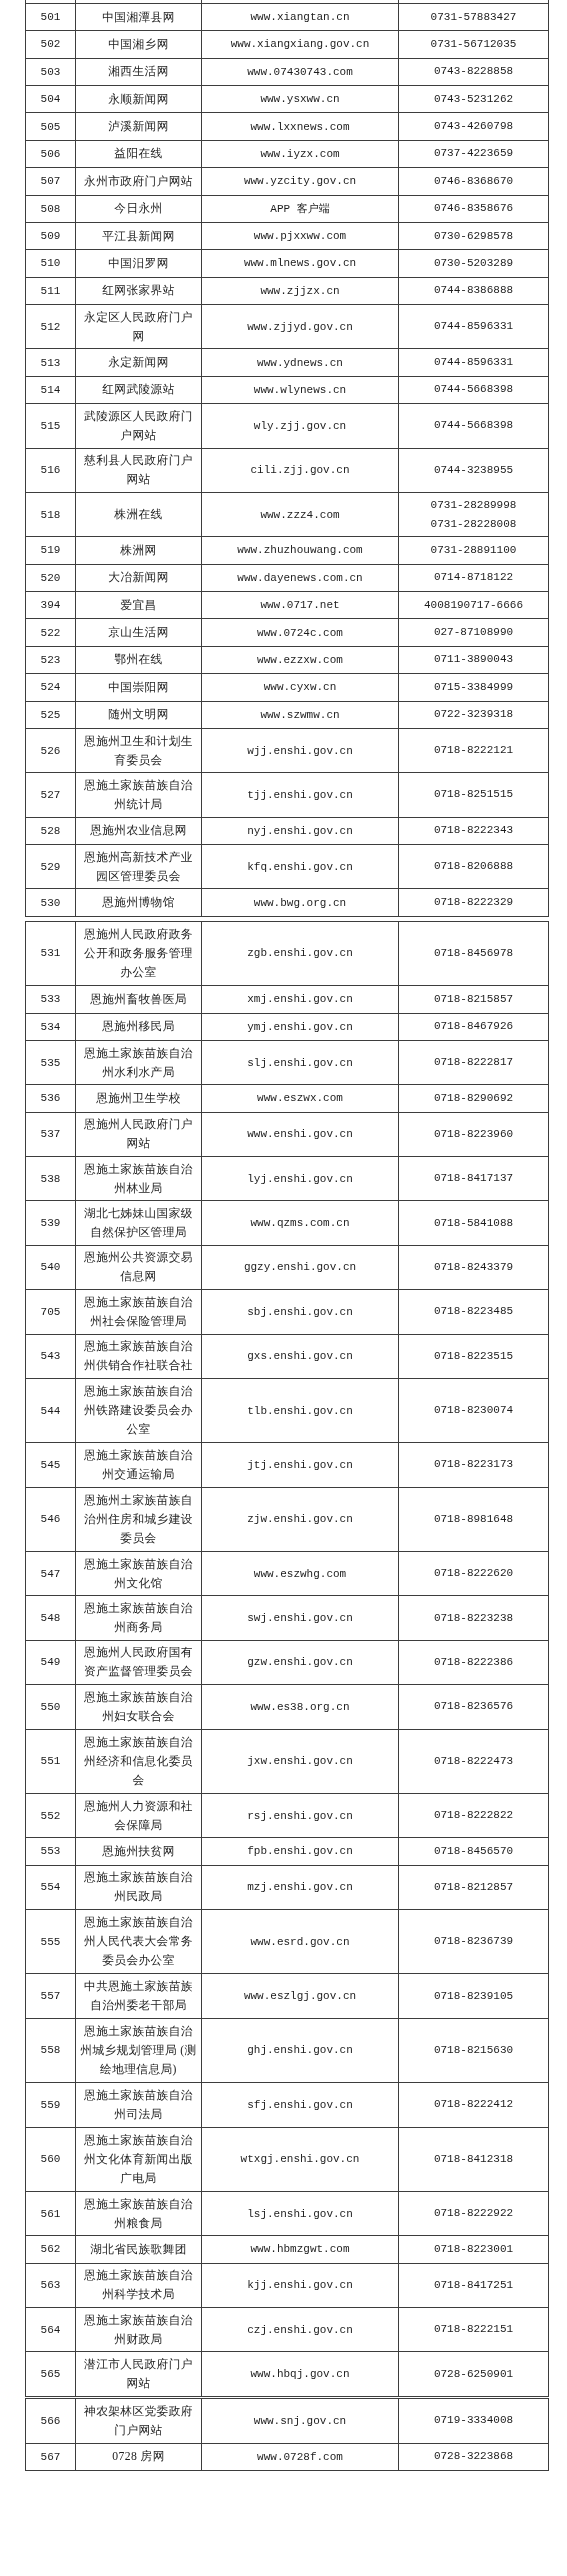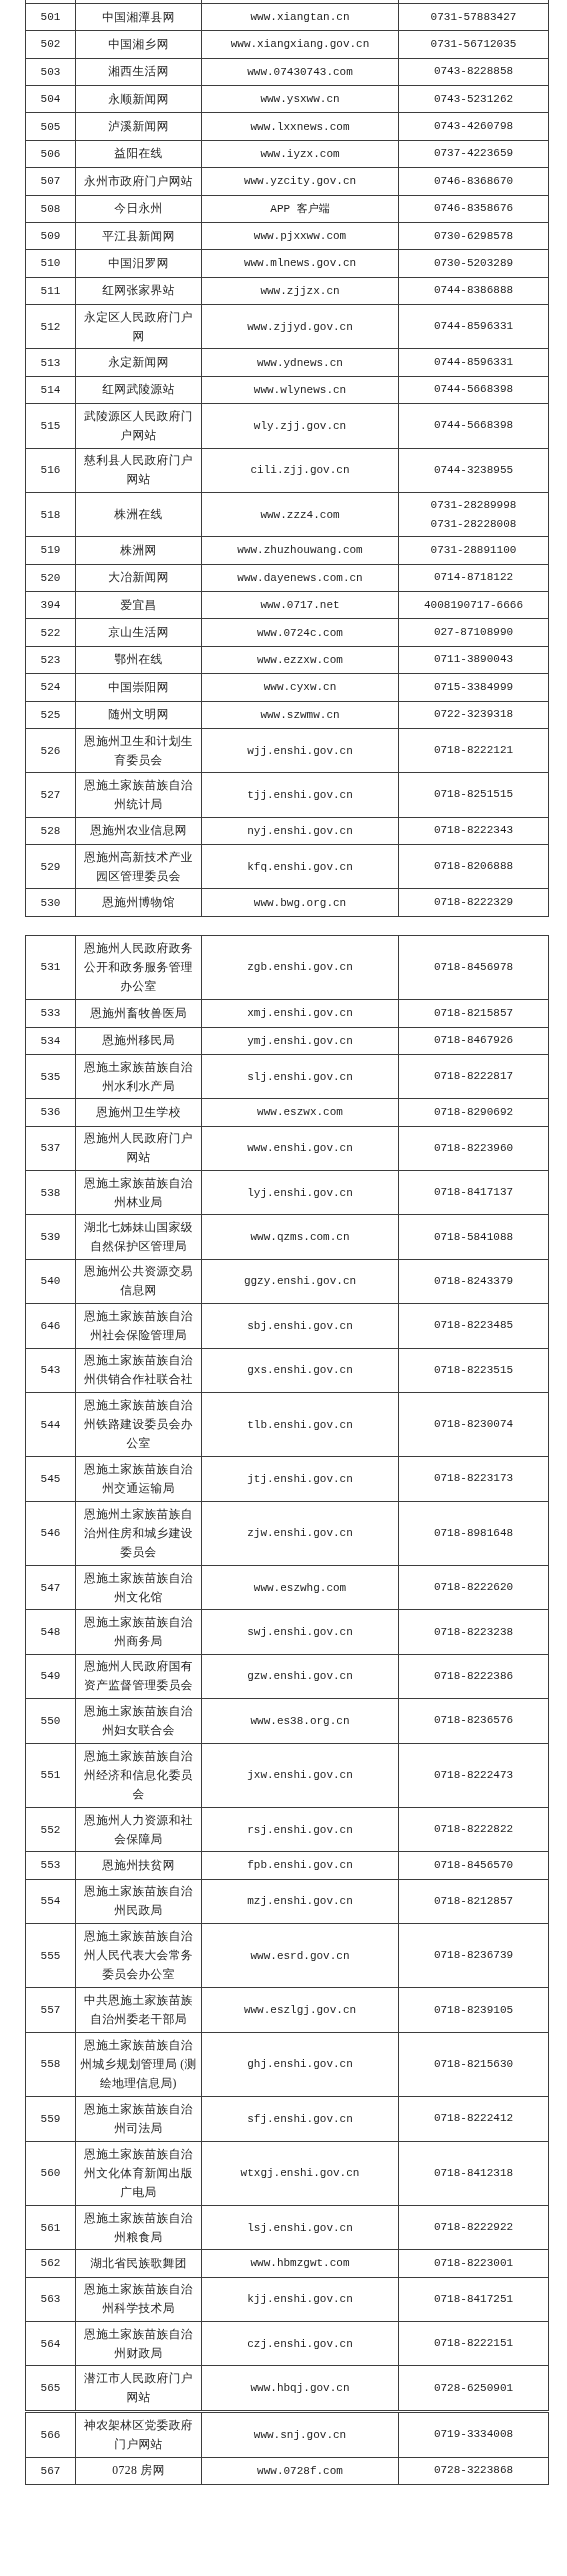--- a/index.html
+++ b/index.html
@@ -15,21 +15,21 @@
   tr.h1 td { height:25px; }
   tr.h2 td { height:42px; }
   tr.h3 td { height:62px; }
   td.num, td.url, td.phone {
     font-family:"Liberation Mono","DejaVu Sans Mono",monospace;
     font-size:11px;
   }
   td.name { font-size:11.7px; line-height:19px; letter-spacing:0.4px; }
   td.name .inner { display:inline-block; max-width:118px; }
   td.phone { white-space:pre-line; line-height:19px; }
-  table.gap-large { margin-bottom:18px; }
+  table.gap-large { margin-bottom:4px; }
   table.gap-small { margin-bottom:1.5px; }
 </style>
 </head>
 <body>
 
 <div class="page">
   <div id="tables-root">
       <table class="tbl gap-large">
         <colgroup>
           <col style="width: 50px;">
@@ -277,21 +277,21 @@
             <td class="url">www.qzms.com.cn</td>
             <td class="phone">0718-5841088</td>
           </tr>
           <tr class="h2">
             <td class="num">540</td>
             <td class="name"><span class="inner">恩施州公共资源交易信息网</span></td>
             <td class="url">ggzy.enshi.gov.cn</td>
             <td class="phone">0718-8243379</td>
           </tr>
           <tr class="h2">
-            <td class="num">646</td>
+            <td class="num">705</td>
             <td class="name"><span class="inner">恩施土家族苗族自治州社会保险管理局</span></td>
             <td class="url">sbj.enshi.gov.cn</td>
             <td class="phone">0718-8223485</td>
           </tr>
           <tr class="h2">
             <td class="num">543</td>
             <td class="name"><span class="inner">恩施土家族苗族自治州供销合作社联合社</span></td>
             <td class="url">gxs.enshi.gov.cn</td>
             <td class="phone">0718-8223515</td>
           </tr>

